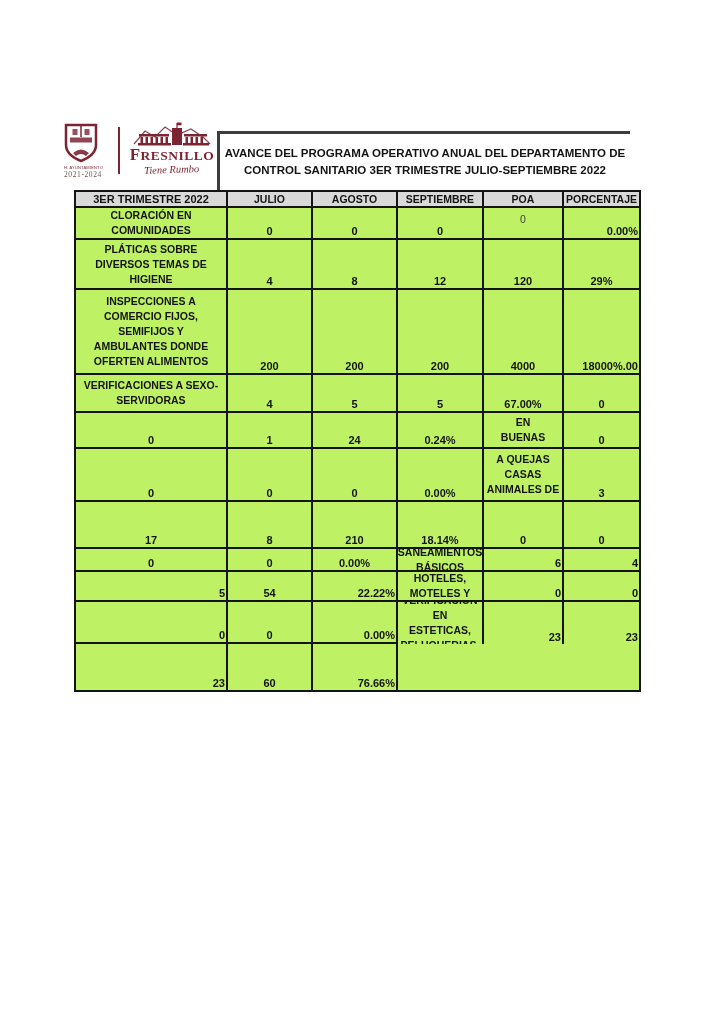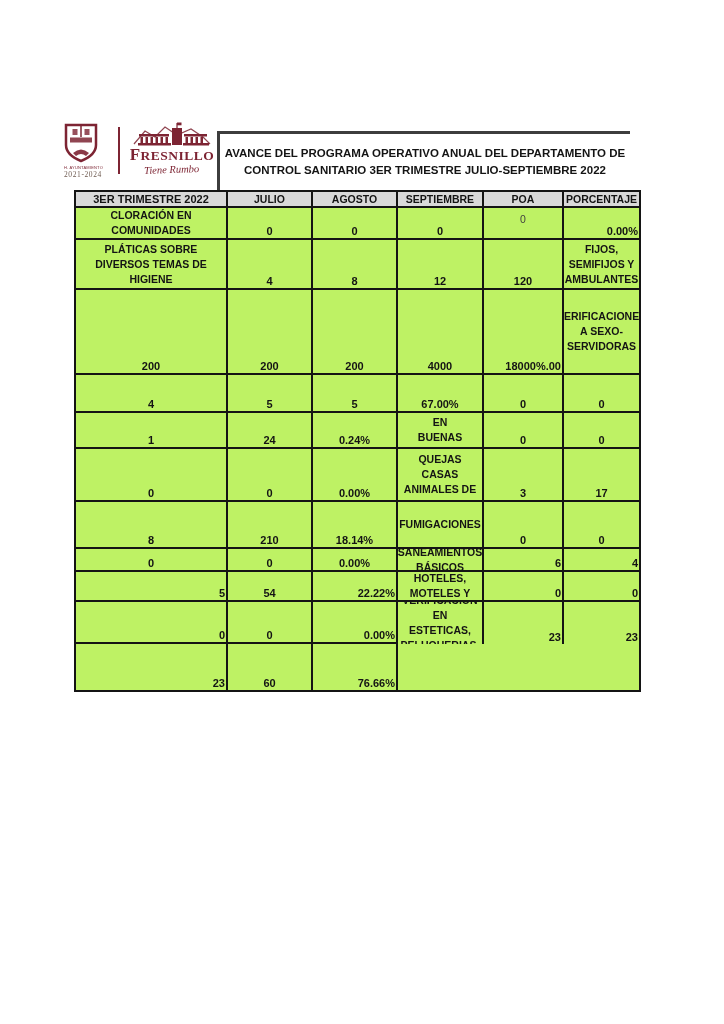--- a/index.html
+++ b/index.html
@@ -110,20 +110,21 @@
     <div class="cell poa0">0</div>
     <div class="cell num nr">0.00%</div>
 
     <div class="cell lab">PLÁTICAS SOBRE
 DIVERSOS TEMAS DE
 HIGIENE</div>
     <div class="cell num">4</div>
     <div class="cell num">8</div>
     <div class="cell num">12</div>
     <div class="cell num">120</div>
+    <div class="cell num">29%</div>
 
     <div class="cell lab">INSPECCIONES A
 COMERCIO FIJOS,
 SEMIFIJOS Y
 AMBULANTES DONDE
 OFERTEN ALIMENTOS</div>
     <div class="cell num">200</div>
     <div class="cell num">200</div>
     <div class="cell num">200</div>
     <div class="cell num">4000</div>
@@ -154,21 +155,20 @@
 
     <div class="cell lab">ATENCIONES A QUEJAS
 CASAS ANIMALES DE
 TRASPATIO</div>
     <div class="cell num">3</div>
     <div class="cell num">17</div>
     <div class="cell num">8</div>
     <div class="cell num">210</div>
     <div class="cell num">18.14%</div>
 
-    <div class="cell lab">FUMIGACIONES</div>
     <div class="cell num">0</div>
     <div class="cell num">0</div>
     <div class="cell num">0</div>
     <div class="cell num">0</div>
     <div class="cell num">0.00%</div>
 
     <div class="cell lab">SANEAMIENTOS BÁSICOS</div>
     <div class="cell num nr">6</div>
     <div class="cell num nr">4</div>
     <div class="cell num nr">5</div>

